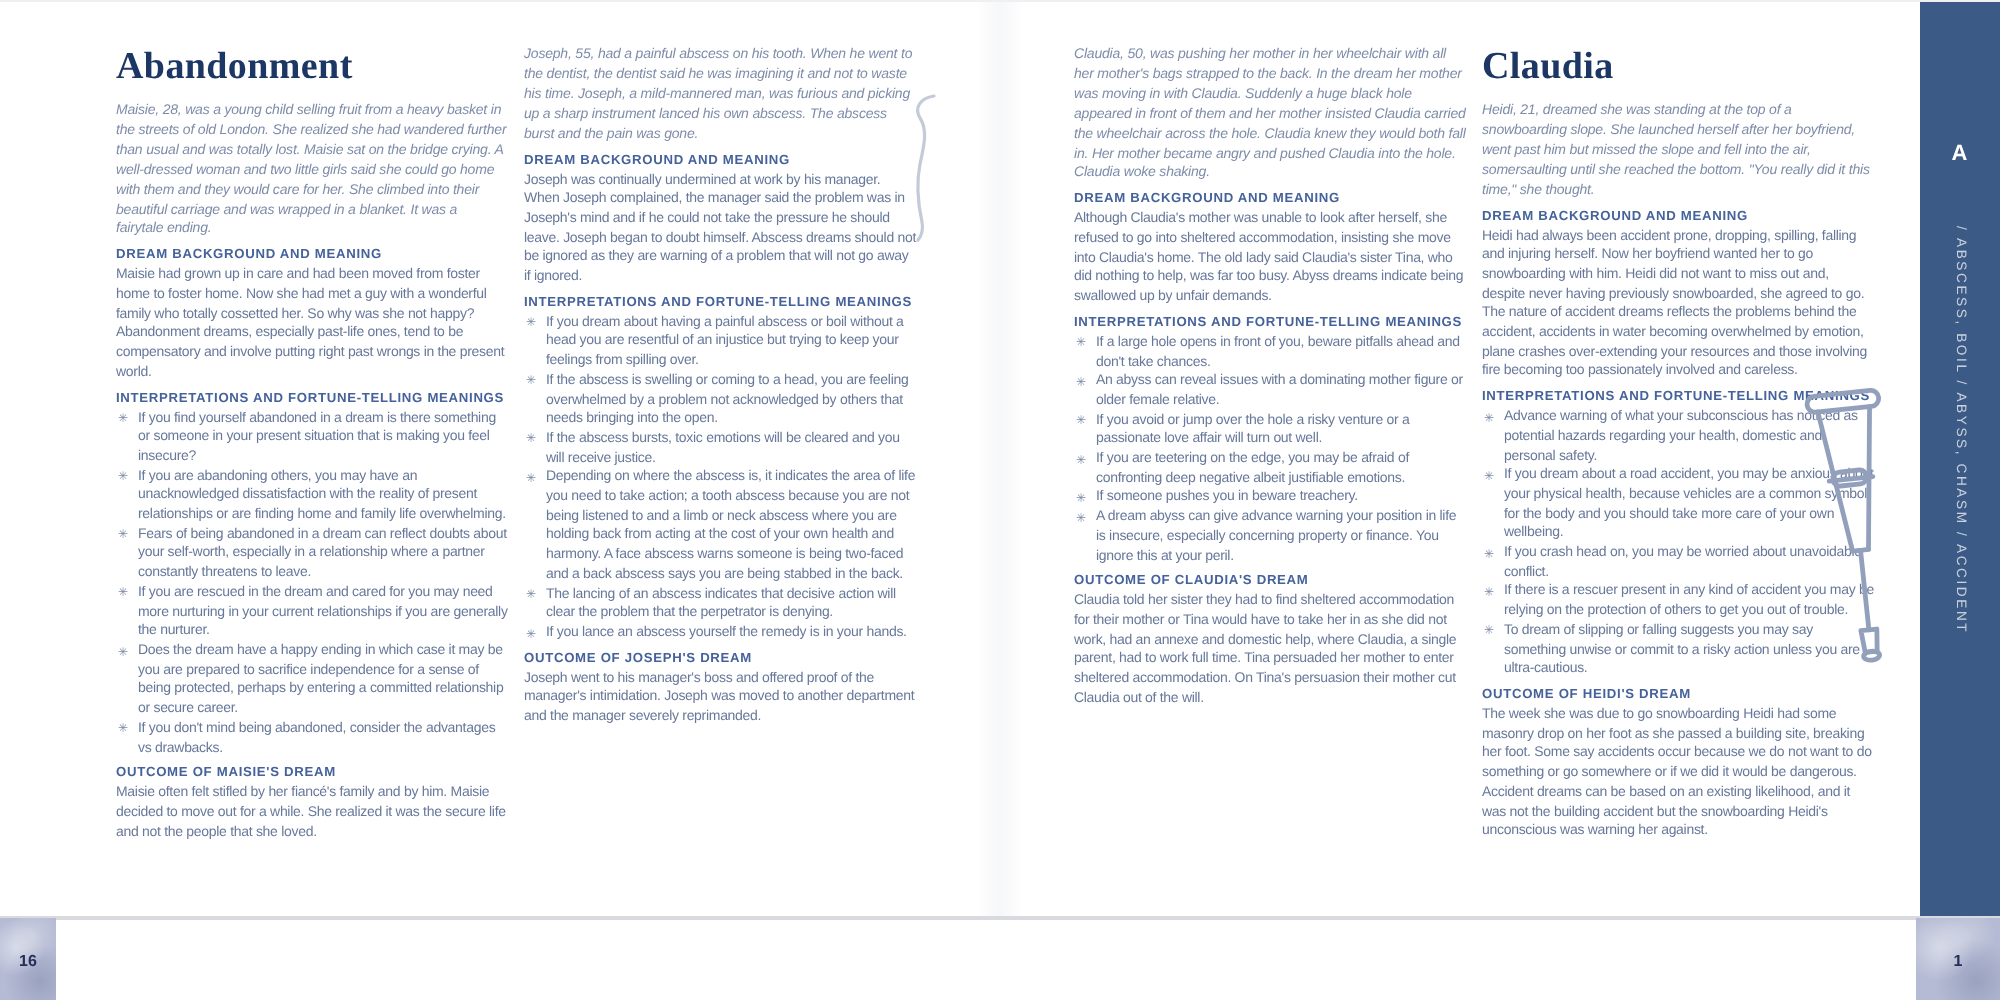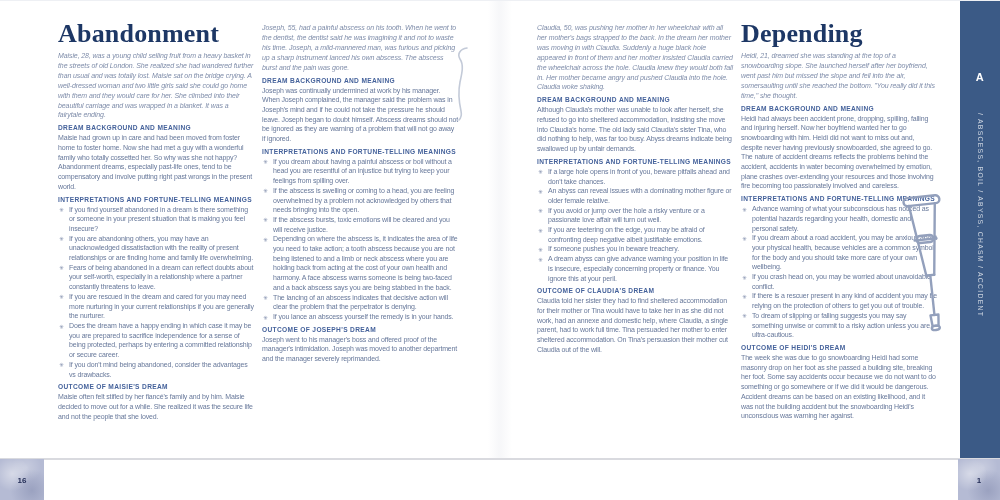--- a/index.html
+++ b/index.html
@@ -7,21 +7,21 @@
     width:1000px;height:500px;position:relative;overflow:hidden;
     background:#ffffff;
     font-family:"Liberation Sans", sans-serif;
   }
   .spread{position:absolute;inset:0;background:#ffffff;border-top:1px solid #eef0f4;}
 
   
   .col{position:absolute;top:22px;width:196px;}
   .entry-title{
     font-family:"Liberation Serif", serif;
-    font-weight:bold;font-size:26px;line-height:22px;
+    font-weight:bold;font-size:19px;line-height:22px;
     color:#1d3765;margin:0 0 6px 0;letter-spacing:.2px;
   }
   .entry-intro{
     font-style:italic;color:#7e8ca9;
     font-size:7px;line-height:9.9px;letter-spacing:-.1px;
     margin:0 0 3px 0;
   }
   .section-heading{
     font-size:6.6px;line-height:9px;font-weight:bold;
     letter-spacing:.35px;color:#45629b;
@@ -64,21 +64,21 @@
   .corner{
     position:absolute;top:458px;height:42px;
     background-color:#b5bbd4;
     background-image:
       radial-gradient(circle at 28% 35%, rgba(255,255,255,.45), rgba(255,255,255,0) 42%),
       radial-gradient(circle at 72% 75%, rgba(86,96,140,.28), rgba(86,96,140,0) 48%),
       radial-gradient(circle at 60% 20%, rgba(255,255,255,.25), rgba(255,255,255,0) 35%);
     display:flex;align-items:center;justify-content:center;
     color:#252f58;font-weight:bold;font-size:8px;
   }
-  .corner-left{left:0;width:44px;}
+  .corner-left{left:0;width:28px;}
   .corner-right{left:958px;width:42px;}
 
   
   .illus{position:absolute;}
 </style>
 </head>
 <body>
 
 <div class="spread">
 
@@ -127,21 +127,21 @@
         <li><span class="star">✳</span><span>An abyss can reveal issues with a dominating mother figure or older female relative.</span></li>
         <li><span class="star">✳</span><span>If you avoid or jump over the hole a risky venture or a passionate love affair will turn out well.</span></li>
         <li><span class="star">✳</span><span>If you are teetering on the edge, you may be afraid of confronting deep negative albeit justifiable emotions.</span></li>
         <li><span class="star">✳</span><span>If someone pushes you in beware treachery.</span></li>
         <li><span class="star">✳</span><span>A dream abyss can give advance warning your position in life is insecure, especially concerning property or finance. You ignore this at your peril.</span></li>
       </ul>
       <h3 class="section-heading">OUTCOME OF CLAUDIA'S DREAM</h3>
       <p class="section-text">Claudia told her sister they had to find sheltered accommodation for their mother or Tina would have to take her in as she did not work, had an annexe and domestic help, where Claudia, a single parent, had to work full time. Tina persuaded her mother to enter sheltered accommodation. On Tina's persuasion their mother cut Claudia out of the will.</p>
     </section>
   <section class="col" style="left:741px">
-      <h2 class="entry-title">Depending</h2>
+      <h2 class="entry-title">Claudia</h2>
       <p class="entry-intro">Heidi, 21, dreamed she was standing at the top of a snowboarding slope. She launched herself after her boyfriend, went past him but missed the slope and fell into the air, somersaulting until she reached the bottom. "You really did it this time," she thought.</p>
       <h3 class="section-heading">DREAM BACKGROUND AND MEANING</h3>
       <p class="section-text">Heidi had always been accident prone, dropping, spilling, falling and injuring herself. Now her boyfriend wanted her to go snowboarding with him. Heidi did not want to miss out and, despite never having previously snowboarded, she agreed to go. The nature of accident dreams reflects the problems behind the accident, accidents in water becoming overwhelmed by emotion, plane crashes over-extending your resources and those involving fire becoming too passionately involved and careless.</p>
       <h3 class="section-heading">INTERPRETATIONS AND FORTUNE-TELLING MEANINGS</h3>
       <ul class="bullets">
         <li><span class="star">✳</span><span>Advance warning of what your subconscious has noticed as potential hazards regarding your health, domestic and personal safety.</span></li>
         <li><span class="star">✳</span><span>If you dream about a road accident, you may be anxious about your physical health, because vehicles are a common symbol for the body and you should take more care of your own wellbeing.</span></li>
         <li><span class="star">✳</span><span>If you crash head on, you may be worried about unavoidable conflict.</span></li>
         <li><span class="star">✳</span><span>If there is a rescuer present in any kind of accident you may be relying on the protection of others to get you out of trouble.</span></li>
         <li><span class="star">✳</span><span>To dream of slipping or falling suggests you may say something unwise or commit to a risky action unless you are ultra-cautious.</span></li>

